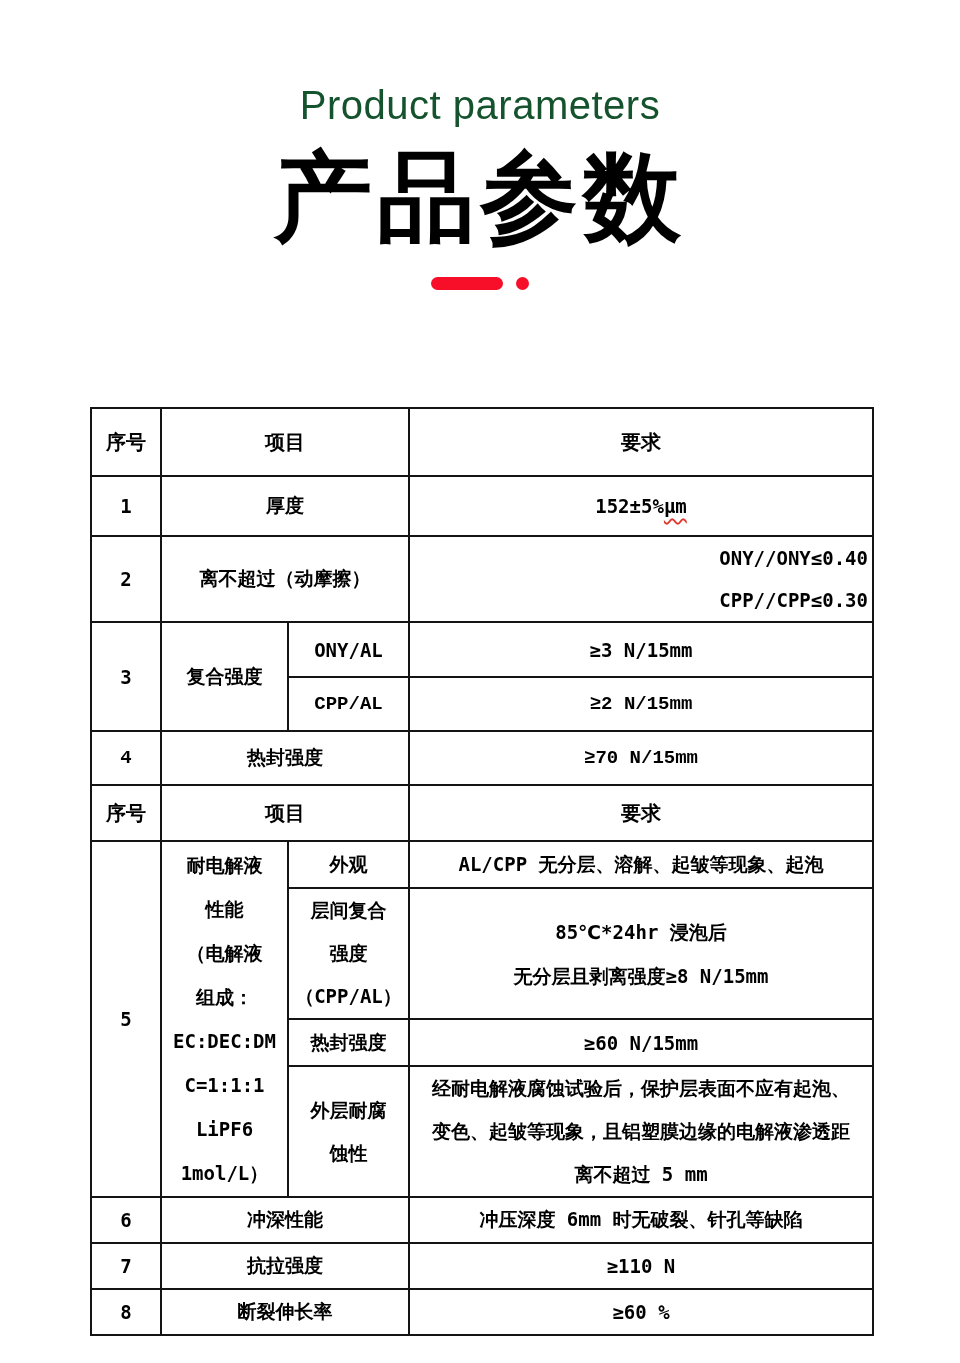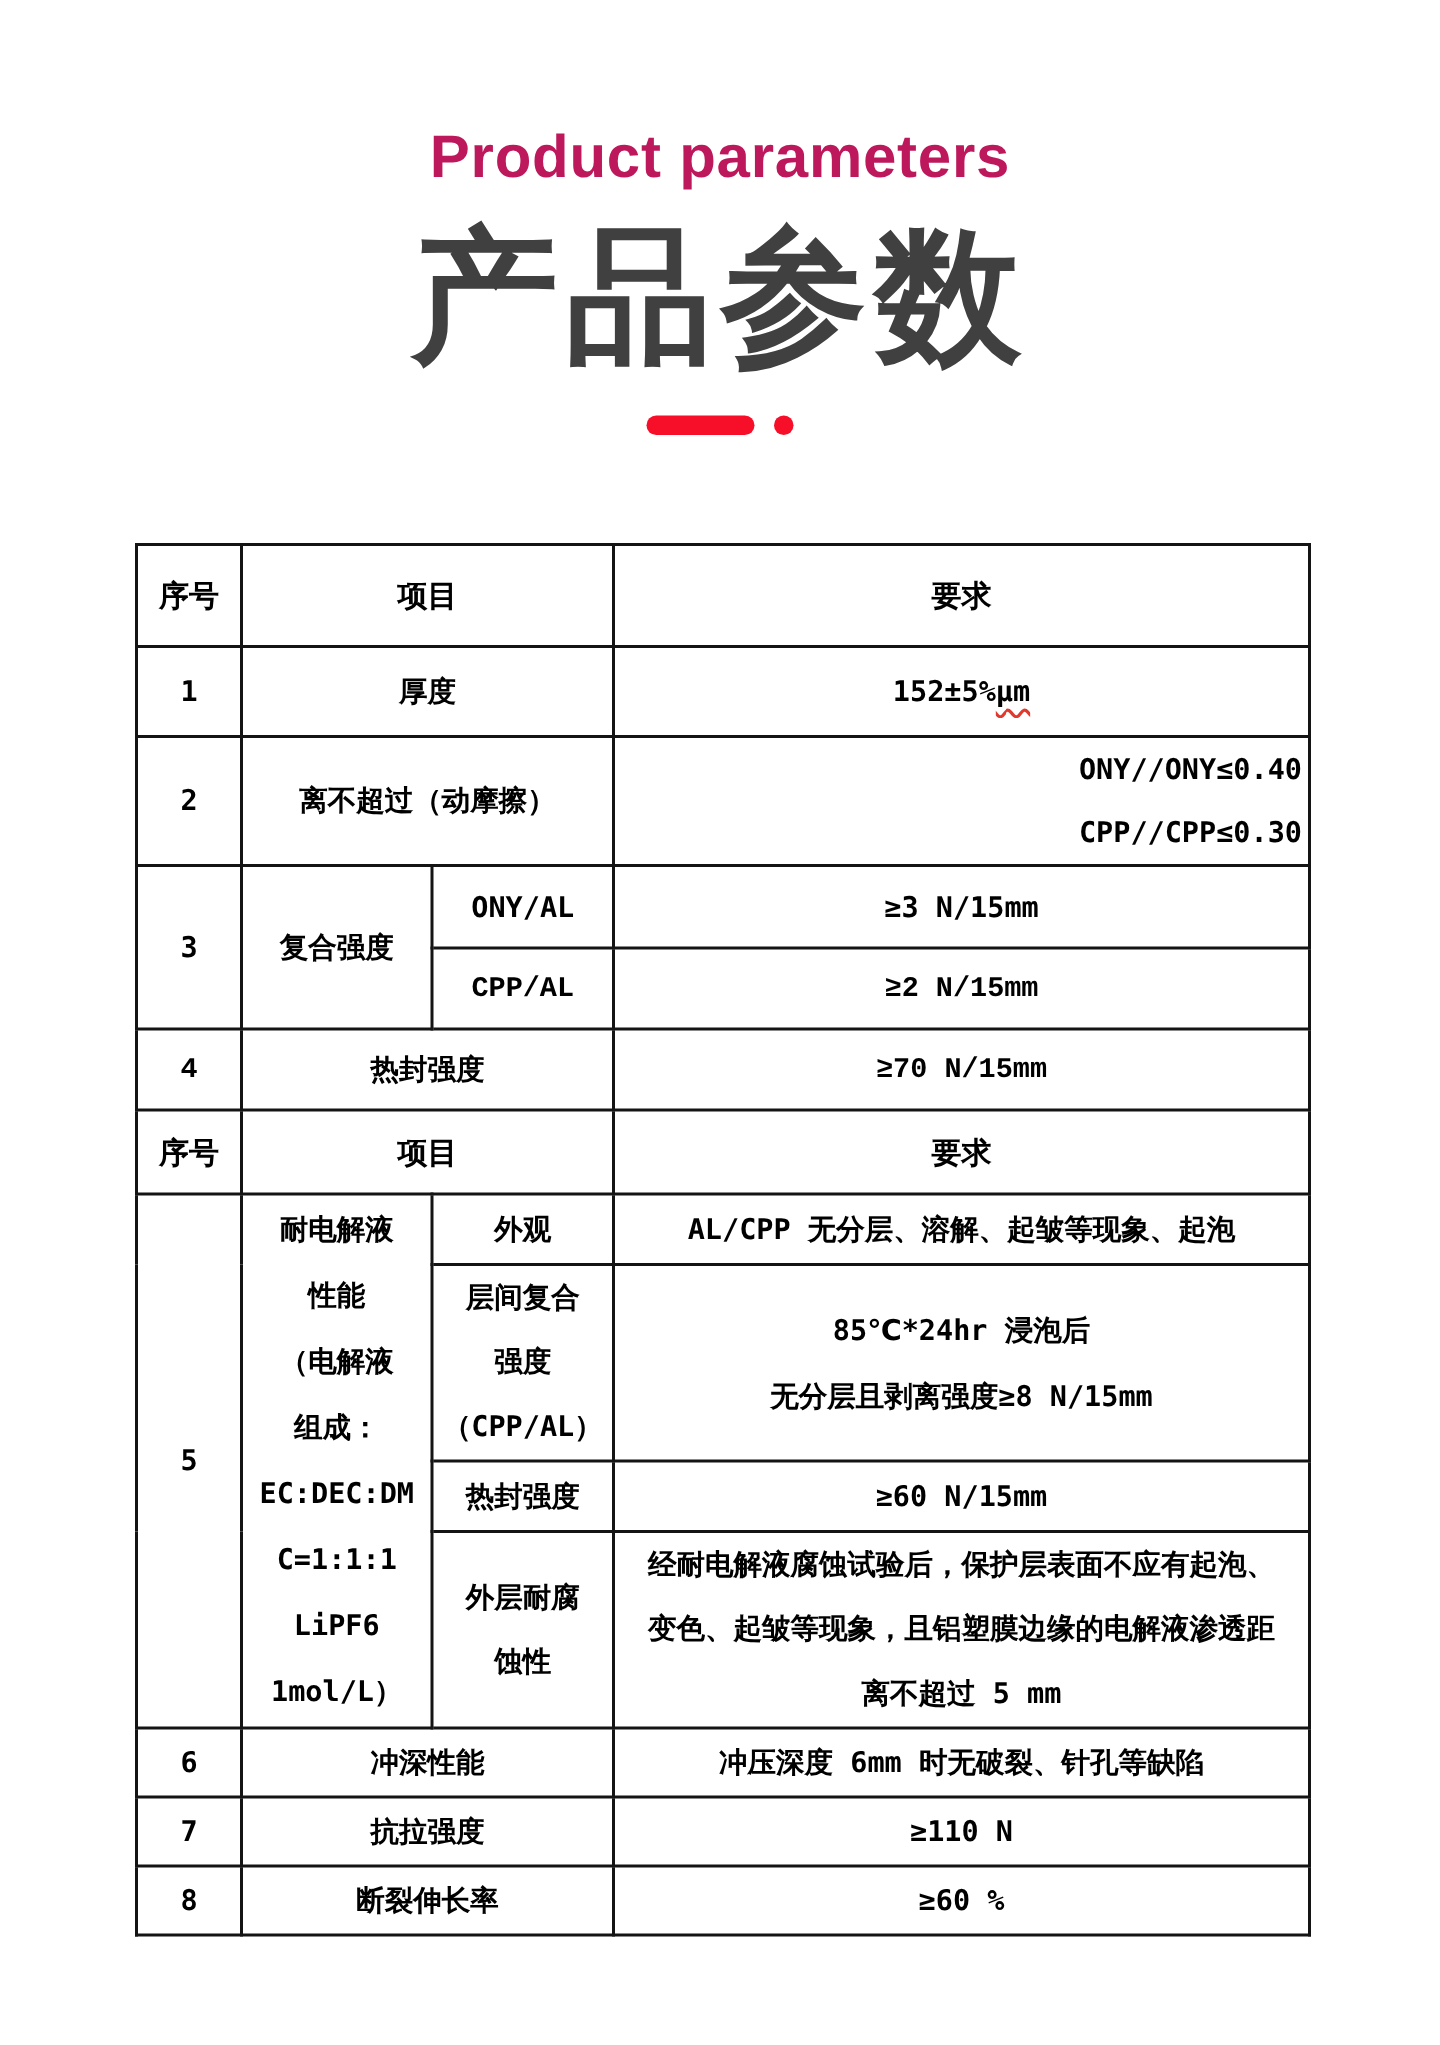--- a/index.html
+++ b/index.html
@@ -6,39 +6,39 @@
   html,body { background:#ffffff; }
   body {
     width:960px; height:1363px;
     font-family:"Liberation Sans", sans-serif;
     color:#111; overflow:hidden; position:relative;
   }
   .page-header { text-align:center; }
   .subtitle {
     margin-top:84px;
     font-size:40px; line-height:42px;
-    font-weight:700; color:#be185d;
+    font-weight:400; color:#14532d;
     letter-spacing:0.5px;
   }
   .main-title {
     margin-top:22px;
     font-size:98px; line-height:98px;
-    font-weight:800; color:#404040;
+    font-weight:800; color:#000000;
     letter-spacing:5px;
   }
   .divider {
     margin-top:30px;
     display:flex; justify-content:center; align-items:center;
     gap:13px; height:14px;
   }
   .divider .bar { width:72px; height:13px; border-radius:7px; }
   .divider .dot { width:13px; height:13px; border-radius:50%; }
 
   table.params {
-    margin:72px 0 0 90px;
+    margin:117px 0 0 90px;
     width:782px;
     border-collapse:collapse;
     table-layout:fixed;
     font-family:"DejaVu Sans Mono","DejaVu Sans",sans-serif;
     color:#000;
   }
   table.params col.c-no  { width:70px; }
   table.params col.c-i1  { width:127px; }
   table.params col.c-i2  { width:121px; }
   table.params col.c-req { width:464px; }

